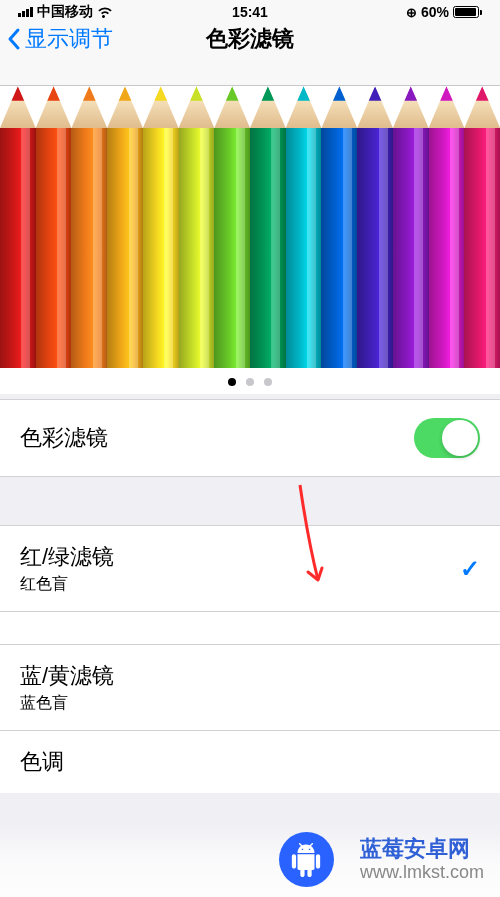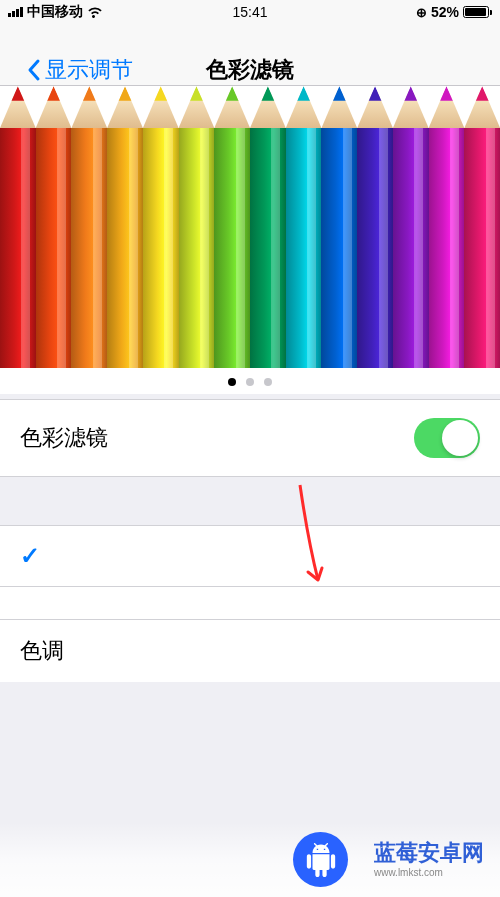--- a/index.html
+++ b/index.html
@@ -13,35 +13,35 @@
       height: 897px;
       background: #efeff4;
       position: relative;
       overflow: hidden;
     }
     .status-bar {
       height: 24px;
       display: flex;
       justify-content: space-between;
       align-items: center;
-      padding: 0 8px;
+      padding: 0 18px;
       font-size: 14px;
       font-weight: 600;
       background: #f8f8f8;
     }
     .status-left, .status-right {
       display: flex;
       align-items: center;
       gap: 4px;
     }
     .status-center {
       position: absolute;
       left: 50%;
       transform: translateX(-50%);
-      font-weight: 400;
+      font-weight: 700;
     }
     .signal-bars {
       display: flex;
       align-items: flex-end;
       gap: 1px;
     }
     .signal-bars span {
       width: 3px;
       background: #000;
     }
@@ -74,23 +74,22 @@
       width: 2px;
       height: 5px;
       background: #000;
       border-radius: 0 1px 1px 0;
     }
     .nav-bar {
       height: 62px;
       background: #f8f8f8;
       border-bottom: 1px solid #c8c7cc;
       display: flex;
-      align-items: flex-end;
-      position: relative;
-      padding-left: 20px;
+      align-items: flex-start;
+      position: relative;
     }
     .back-button {
       display: flex;
       align-items: center;
       color: #007aff;
       font-size: 22px;
       padding-left: 6px;
       cursor: pointer;
       gap: 3px;
     }
@@ -257,21 +256,21 @@
       display: flex;
       flex-direction: column;
       line-height: 1.2;
     }
     .wm-title {
       font-size: 22px;
       font-weight: 700;
       color: #3060d6;
     }
     .wm-url {
-      font-size: 10px;
+      font-size: 18px;
       color: #888;
     }
   </style>
 </head>
 <body>
 
 <div class="status-bar">
   <div class="status-left">
     <div class="signal-bars">
         <span></span>
@@ -282,21 +281,21 @@
     <span>中国移动</span>
     <span class="wifi-icon">
       <svg width="16" height="12" viewBox="0 0 16 12">
           <path d="M8 10.5 a1.5 1.5 0 1 0 0 .001z M4 7 a5.6 5.6 0 0 1 8 0 l-1.3 1.3 a3.8 3.8 0 0 0-5.4 0z M1.3 4.3 a9.4 9.4 0 0 1 13.4 0 l-1.3 1.3 a7.5 7.5 0 0 0-10.8 0z" fill="#000"></path>
         </svg>
     </span>
   </div>
   <div class="status-center">15:41</div>
   <div class="status-right">
     <span class="lock-icon">⊕</span>
-    <span>52%</span>
+    <span>60%</span>
     <div class="battery">
       <div class="battery-body">
           <div class="battery-fill"></div>
         </div>
       <div class="battery-tip"></div>
     </div>
   </div>
 </div>
 
 <div class="nav-bar">
@@ -437,24 +436,34 @@
   <div class="toggle-row">
     <span>色彩滤镜</span>
     <div class="toggle-switch">
       <div class="toggle-knob"></div>
     </div>
   </div>
 </div>
 
 <div class="options-section" id="options-section">
     <div class="option-row">
+      <div>
+        <div class="option-label">红/绿滤镜</div>
+        <div class="option-sublabel">红色盲</div>
+      </div>
       <div class="checkmark">✓</div>
     </div>
     <div class="option-row">
       <div>
+      </div>
+    </div>
+    <div class="option-row">
+      <div>
+        <div class="option-label">蓝/黄滤镜</div>
+        <div class="option-sublabel">蓝色盲</div>
       </div>
     </div>
     <div class="option-row">
       <div>
         <div class="option-label">色调</div>
       </div>
     </div>
   </div>
 
 <div class="arrow-annotation">

